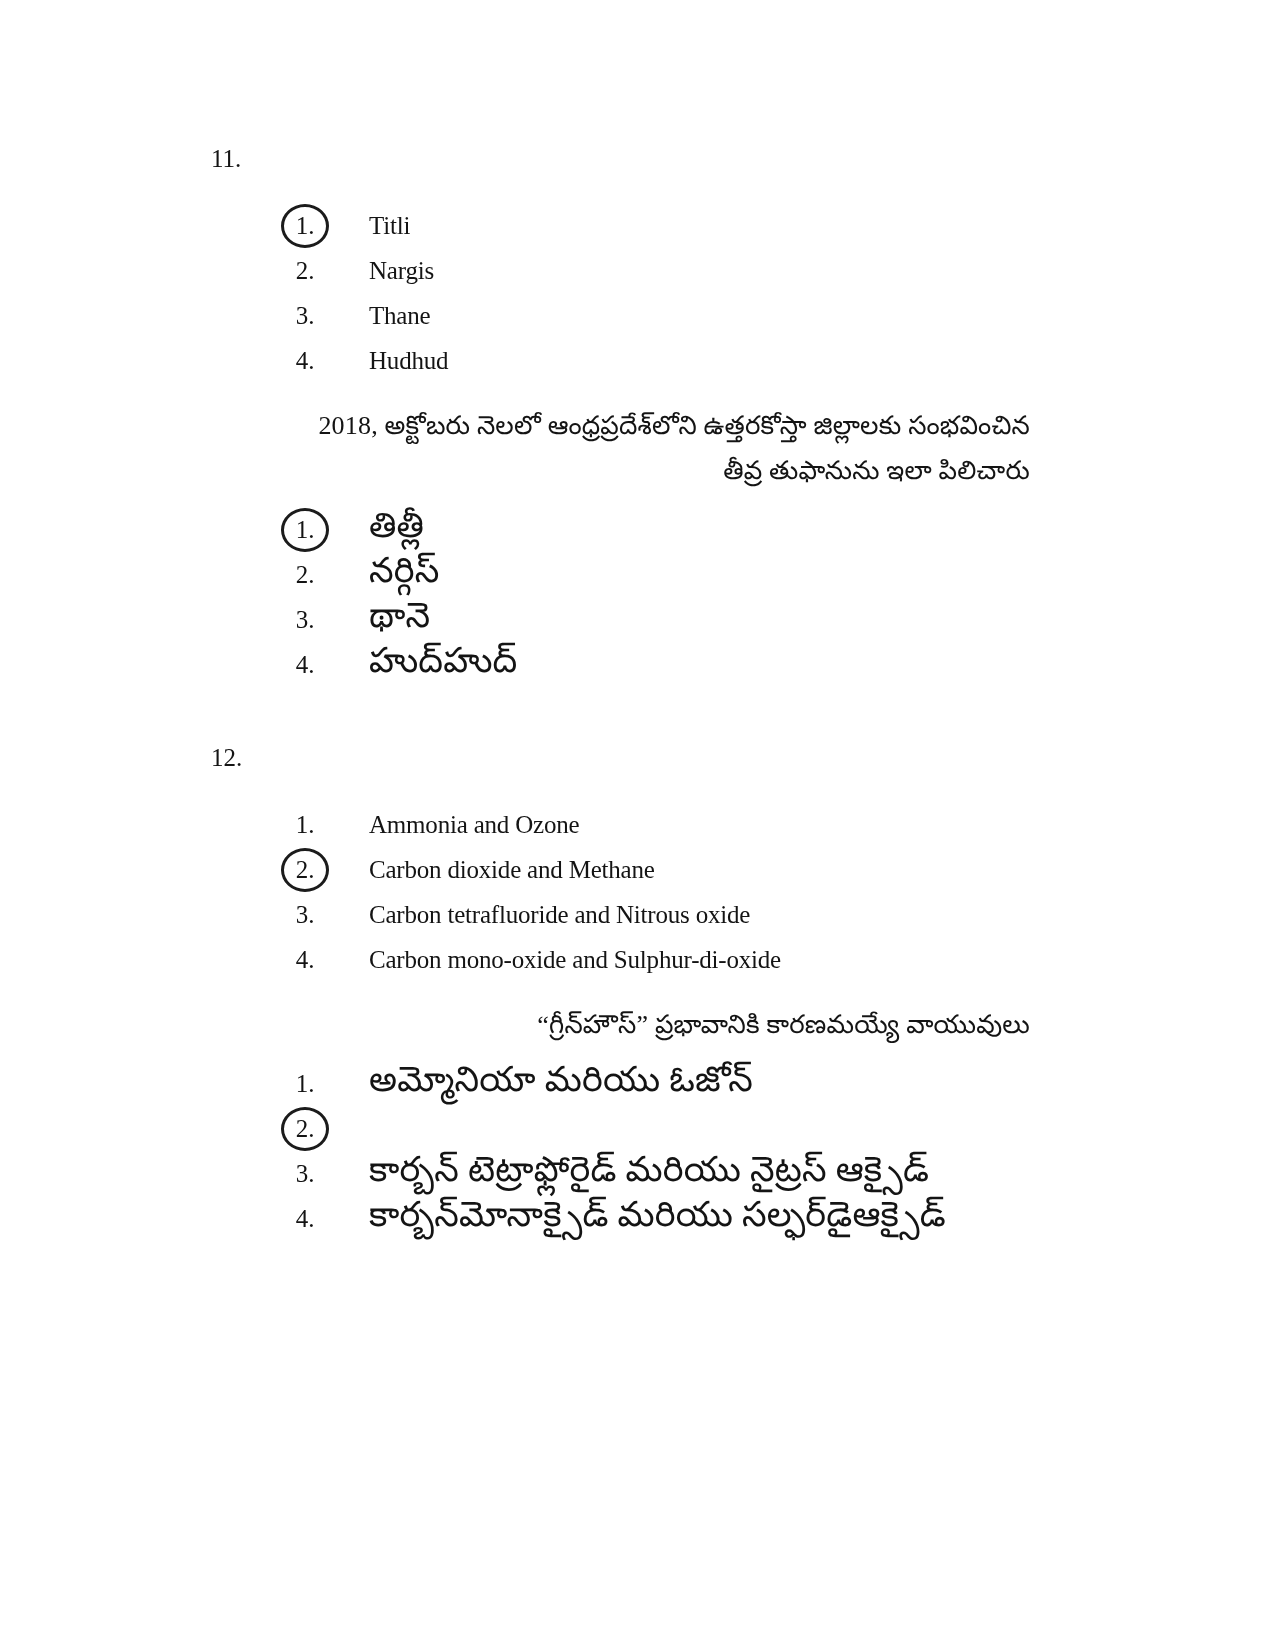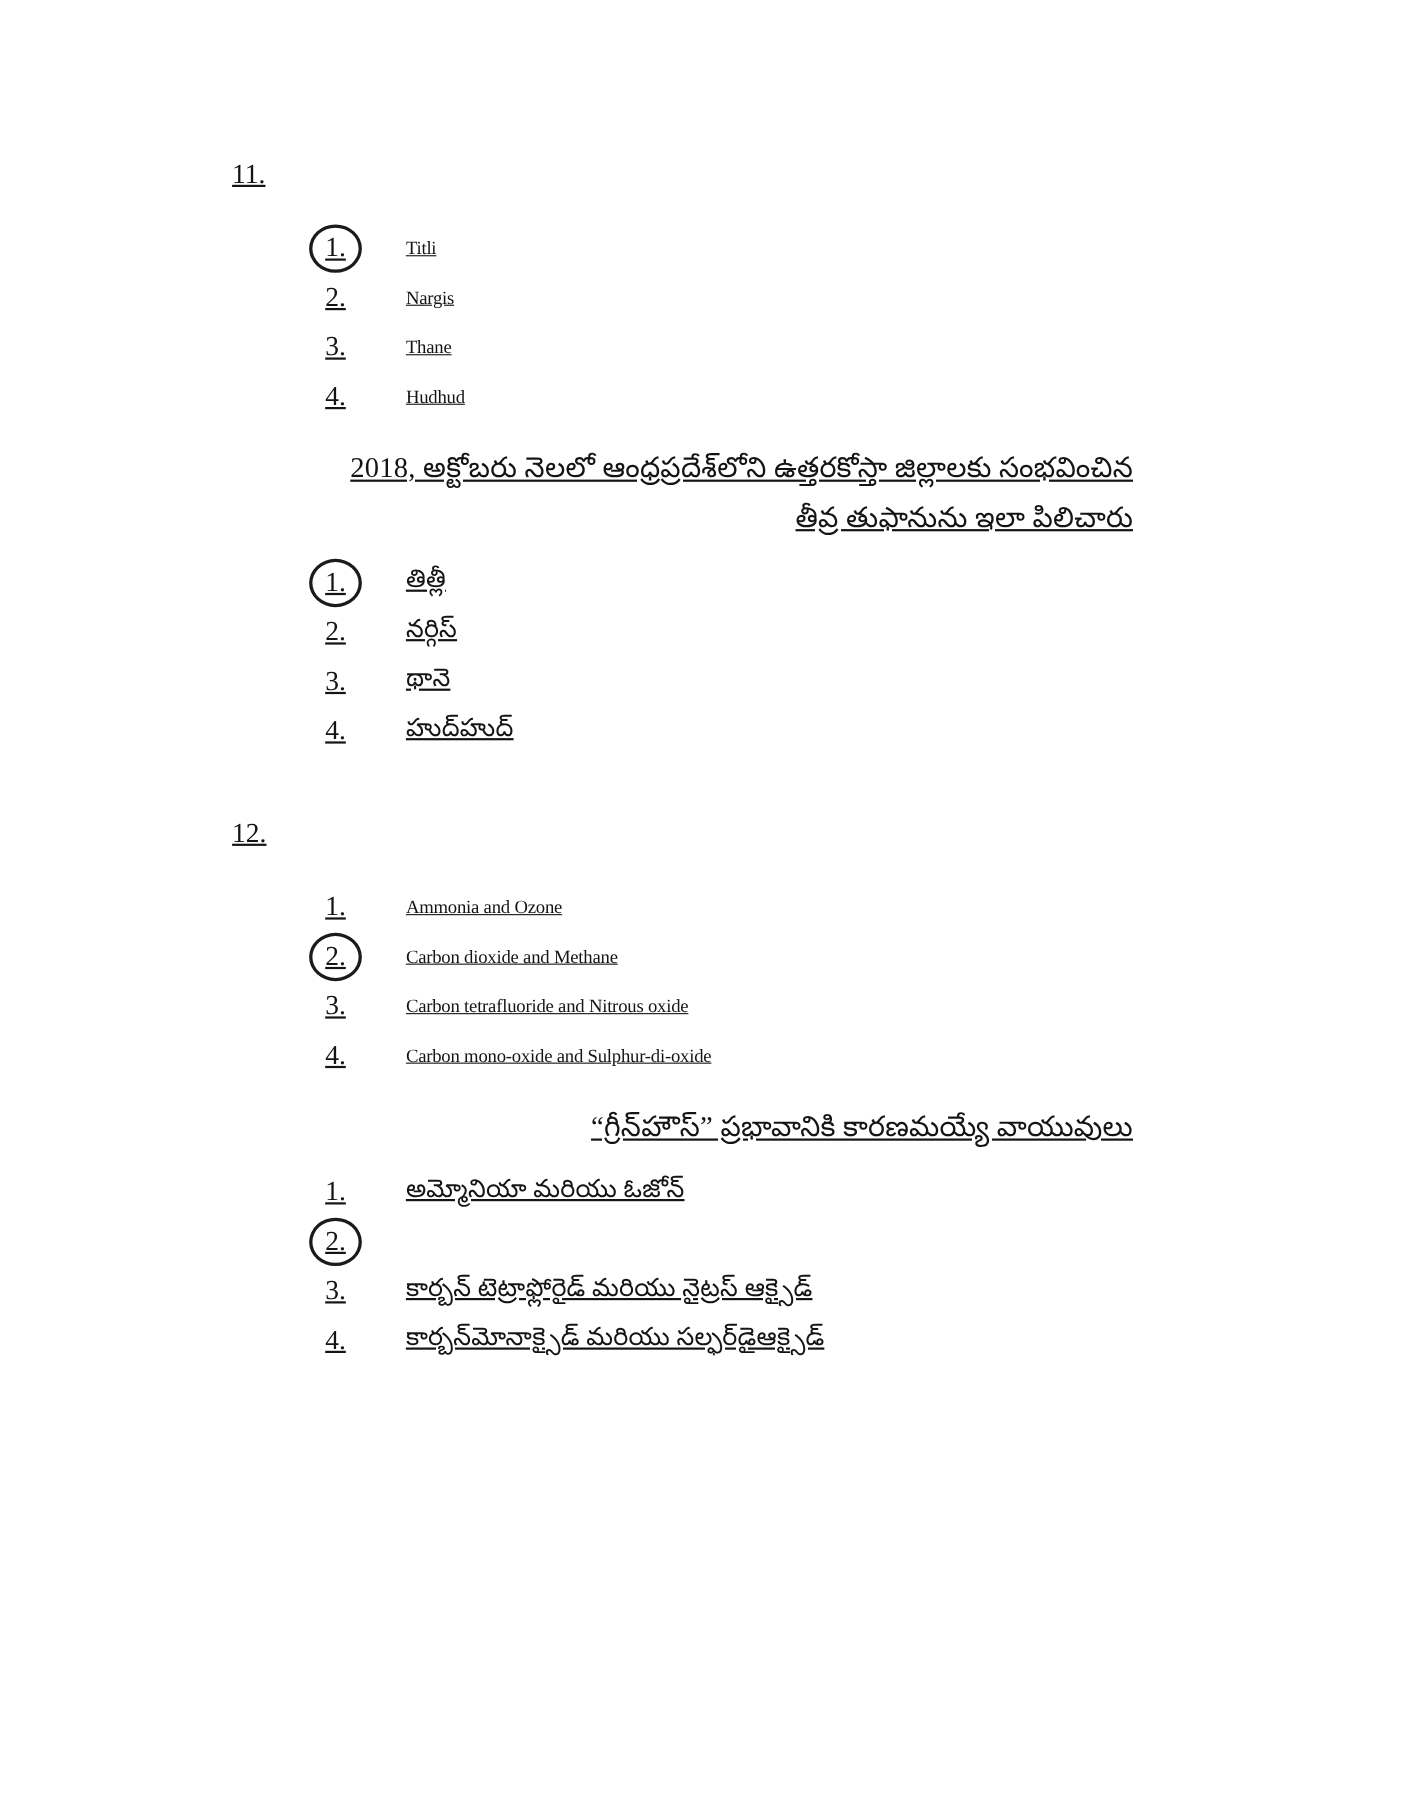--- a/index.html
+++ b/index.html
@@ -5,21 +5,21 @@
   html,body { margin:0; padding:0; background:#e8e8e8; }
   .page {
     position:relative;
     width:1275px; height:1651px;
     margin:0 auto;
     background:#ffffff;
     color:#141414;
     font-family:"Liberation Serif", serif;
     overflow:hidden;
   }
-  .question { padding-left:211px;text-decoration:underline; }
+  .question { padding-left:211px; }
   .question.q11 { padding-top:140px; }
   .question.q12 { margin-top:52px; }
 
   .q-header { display:flex; align-items:flex-start; }
   .q-num {
     width:74px; flex:0 0 74px;
     font-size:25px; line-height:37px;
   }
   .q-text {
     width:745px;
@@ -42,27 +42,27 @@
     display:flex; align-items:center; justify-content:center;
     font-size:25px;
     box-sizing:border-box;
   }
   .num-box.circled {
     border:3px solid #1b1b1b;
     border-radius:50%;
   }
   .opt-label {
     margin-left:40px;
-    font-size:17px;
+    font-size:25px;
     letter-spacing:-0.2px;
     white-space:nowrap;
   }
   .opt-label.telugu {
     font-family:"Liberation Serif","DejaVu Sans", serif;
-    font-size:23px;
+    font-size:35px;
     letter-spacing:0.2px;
     text-align:center;
   }
   .options.telugu { margin-top:14px; }
 </style>
 </head>
 <body>
 
 <div class="page">
 

